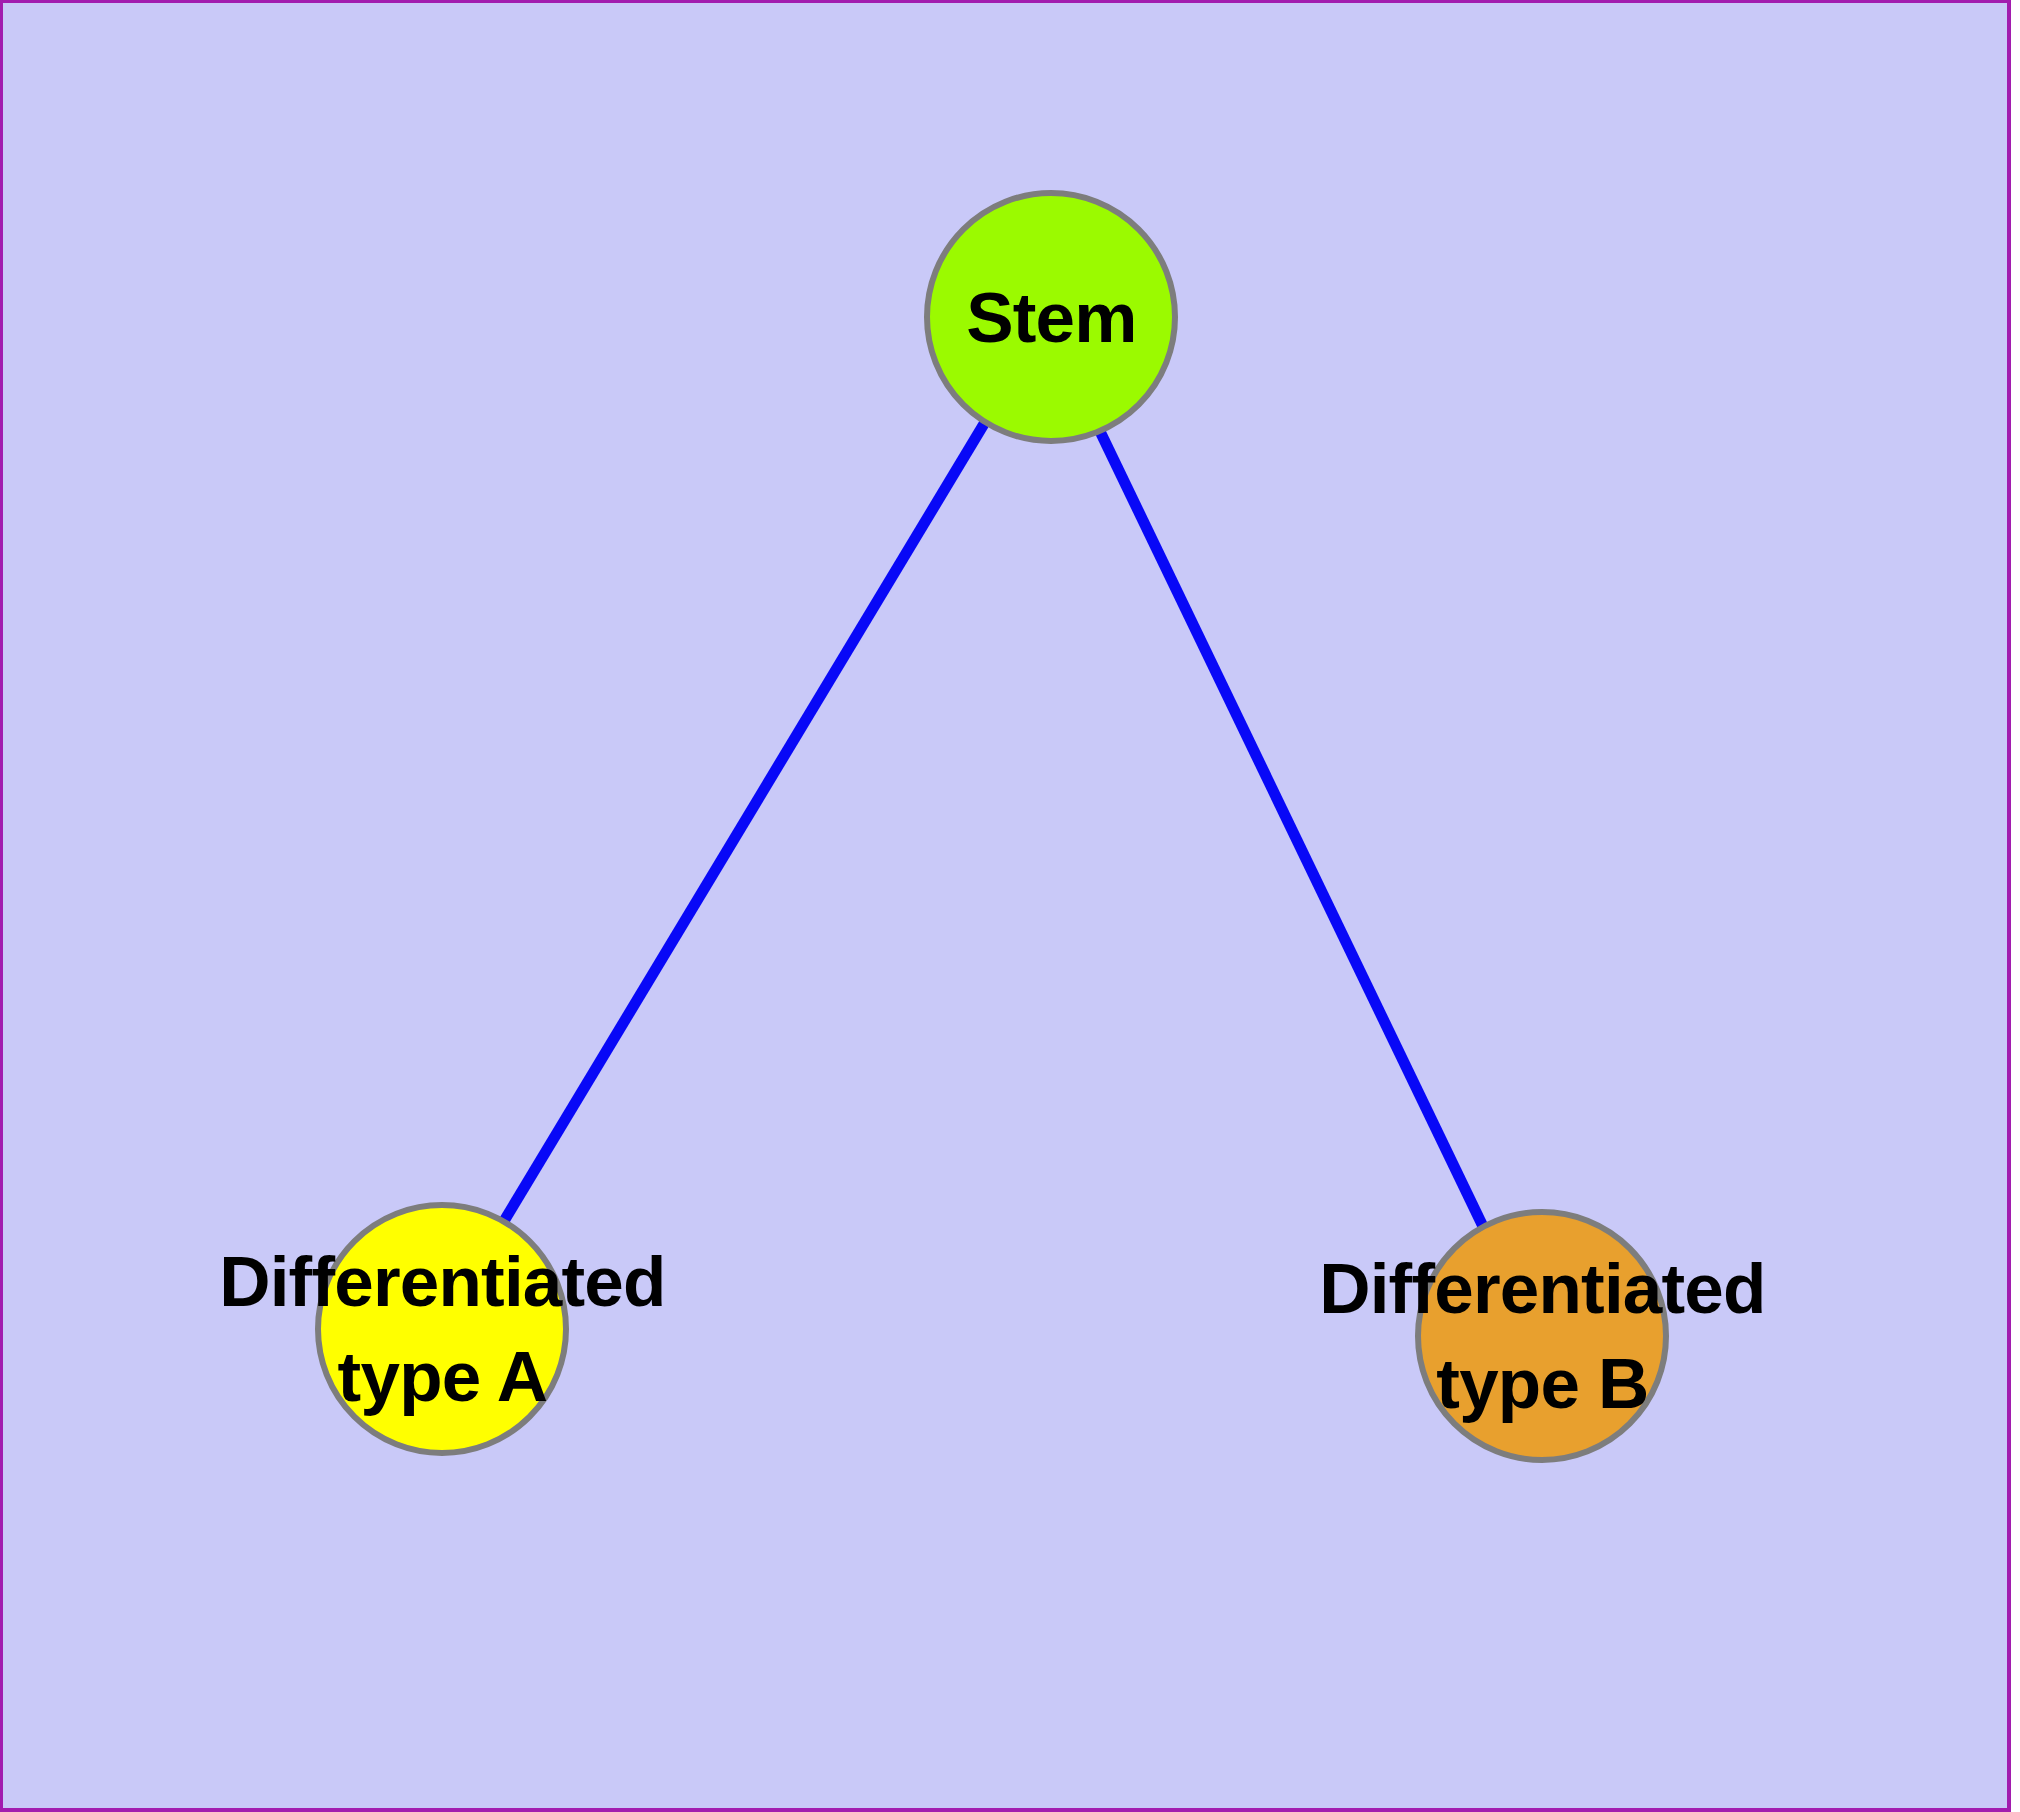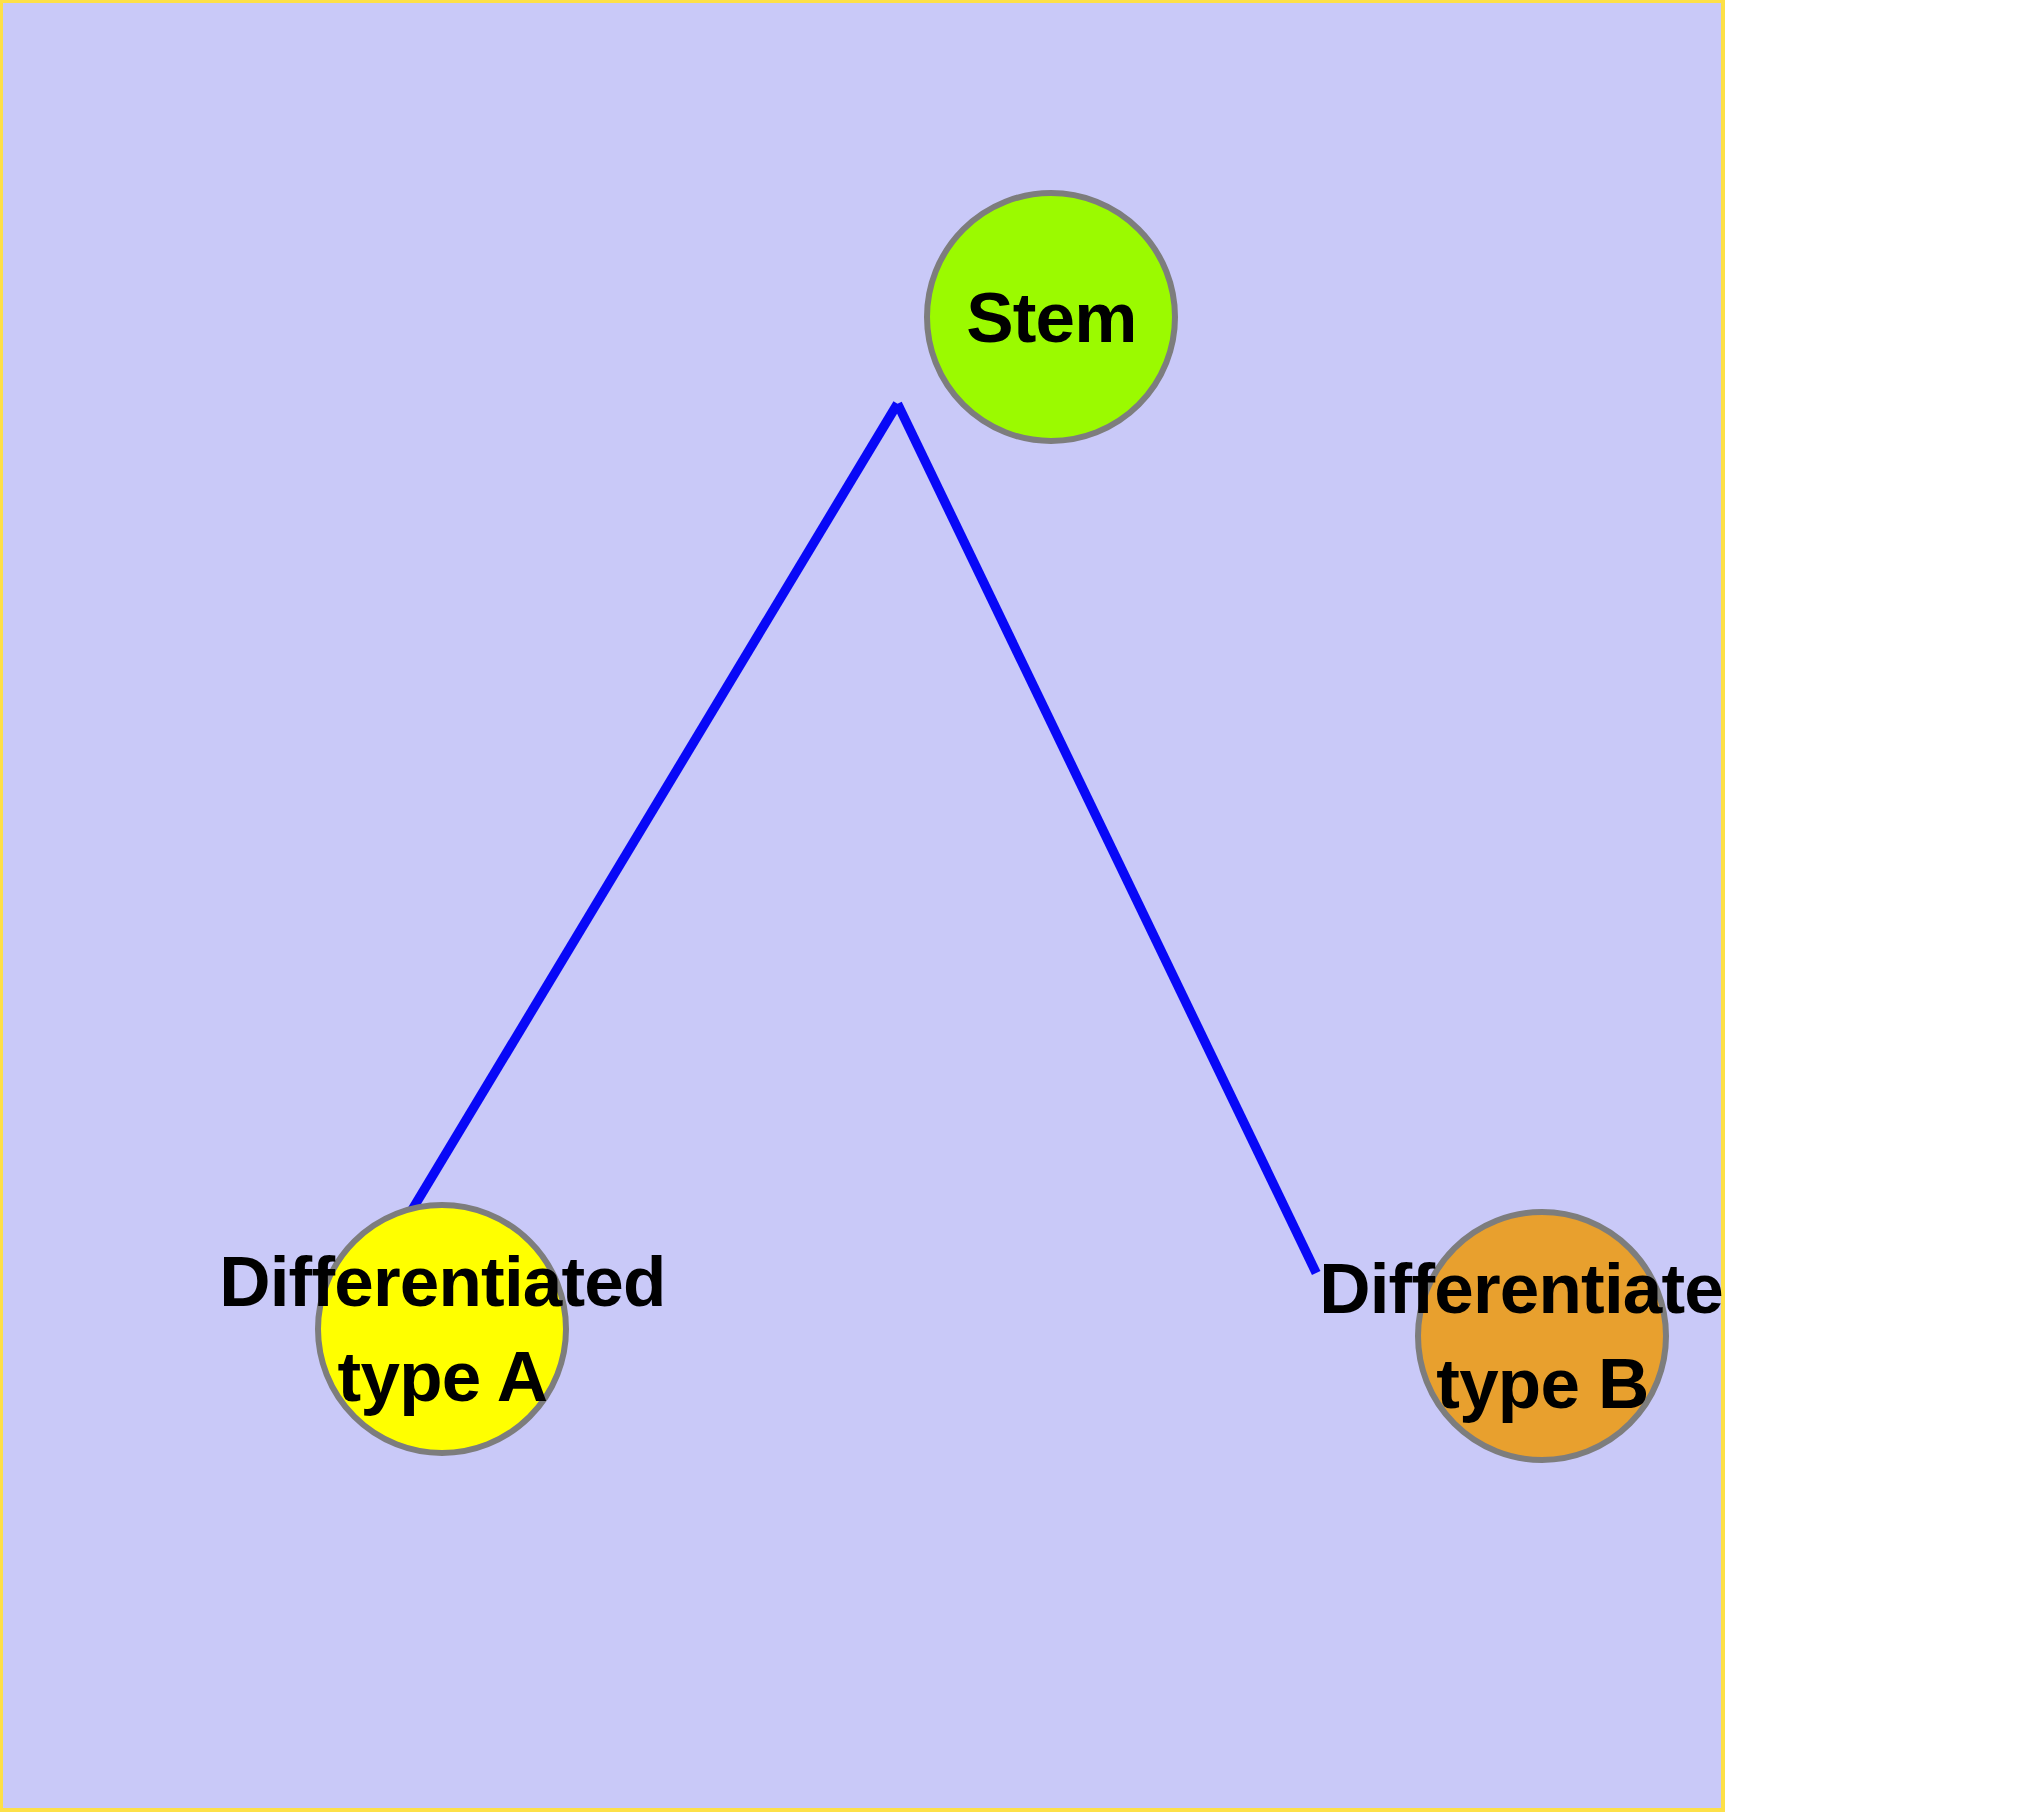--- a/index.html
+++ b/index.html
@@ -5,23 +5,23 @@
   html, body {
     margin: 0;
     padding: 0;
     background: #ffffff;
     width: 2021px;
     height: 1812px;
     font-family: "Liberation Sans", sans-serif;
   }
   .stage {
     position: relative;
-    width: 1725px;
+    width: 2011px;
     height: 1812px;
-    background: #fde047;
+    background: #a21caf;
     overflow: hidden;
   }
   .canvas {
     position: absolute;
     left: 3.4px;
     top: 3.4px;
     right: 4.2px;
     bottom: 4.2px;
   }
   svg.edges {

